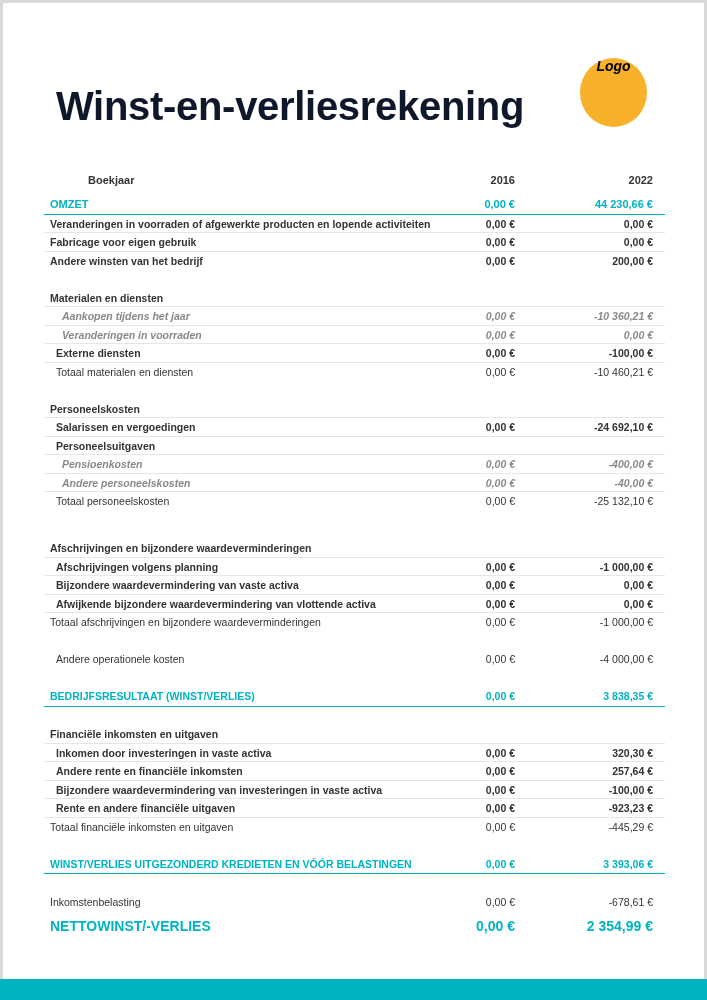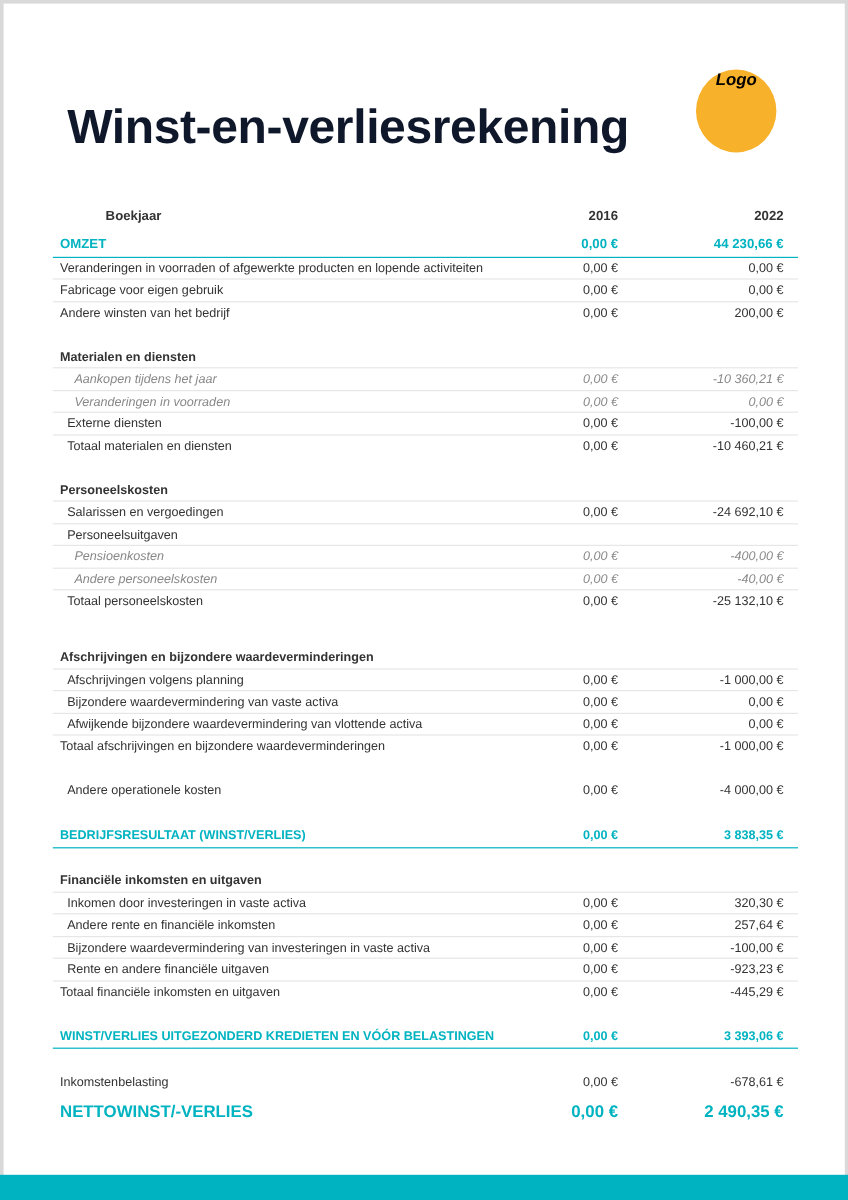--- a/index.html
+++ b/index.html
@@ -1,21 +1,21 @@
 <!DOCTYPE html>
 <html><head>
 <meta charset="utf-8">
 <style>
   html, body { margin:0; padding:0; }
   body { width:707px; height:1000px; background:#d9d9d9; position:relative; overflow:hidden; font-family:"Liberation Sans", sans-serif; }
   .page { position:absolute; left:3px; top:3px; width:701px; height:997px; background:#ffffff; }
   .title { position:absolute; left:37px; top:62px; font-size:40px; font-weight:bold; color:#0f172a; letter-spacing:-0.3px; margin:16px; line-height:50px; }
   .logo { position:absolute; left:577px; top:55px; width:67px; height:69px; border-radius:50%; background:#f7b12a; color:#000000; font-size:14px; font-weight:bold; display:flex; align-items:flex-start; justify-content:center;font-style:italic; }
   .table { position:absolute; left:41px; top:166px; width:621px; }
-  .row { position:relative; height:18.5px; border-bottom:1px solid #e6e6e6; box-sizing:border-box; font-size:10.5px; color:#333333; }
+  .row { position:relative; height:18.5px; border-bottom:1px solid #e6e6e6; box-sizing:border-box; font-size:10.5px; color:#333333;font-weight:bold; }
   .row .lbl { position:absolute; left:6px; top:3px; white-space:nowrap; }
   .row .v1 { position:absolute; right:150px; top:3px; text-align:right; white-space:nowrap; }
   .row .v2 { position:absolute; right:12px; top:3px; text-align:right; white-space:nowrap; }
   .row.noline { border-bottom:1px solid transparent; }
   .row.hdr { height:26px; font-weight:bold; font-size:11px; }
   .row.hdr .lbl, .row.hdr .v1, .row.hdr .v2 { top:5px;padding-left:38px; }
   .row.teal { color:#00b3c1; font-weight:bold; border-bottom:1.5px solid #00b3c1; height:19.5px; }
   .row.teal.big { font-size:11px; }
   .row.bold { font-weight:normal; }
   .row.l1 .lbl { left:12px; }
@@ -206,18 +206,18 @@
 
     <div class="row bold noline">
       <span class="lbl">Inkomstenbelasting</span>
       <span class="v1">0,00 €</span>
       <span class="v2">-678,61 €</span>
     </div>
 
     <div class="row total-net">
       <span class="lbl">NETTOWINST/-VERLIES</span>
       <span class="v1">0,00 €</span>
-      <span class="v2">2 490,35 €</span>
+      <span class="v2">2 354,99 €</span>
     </div>
   </div>
 </div>
 
 <div class="footer-band"></div>
 
 </body></html>

